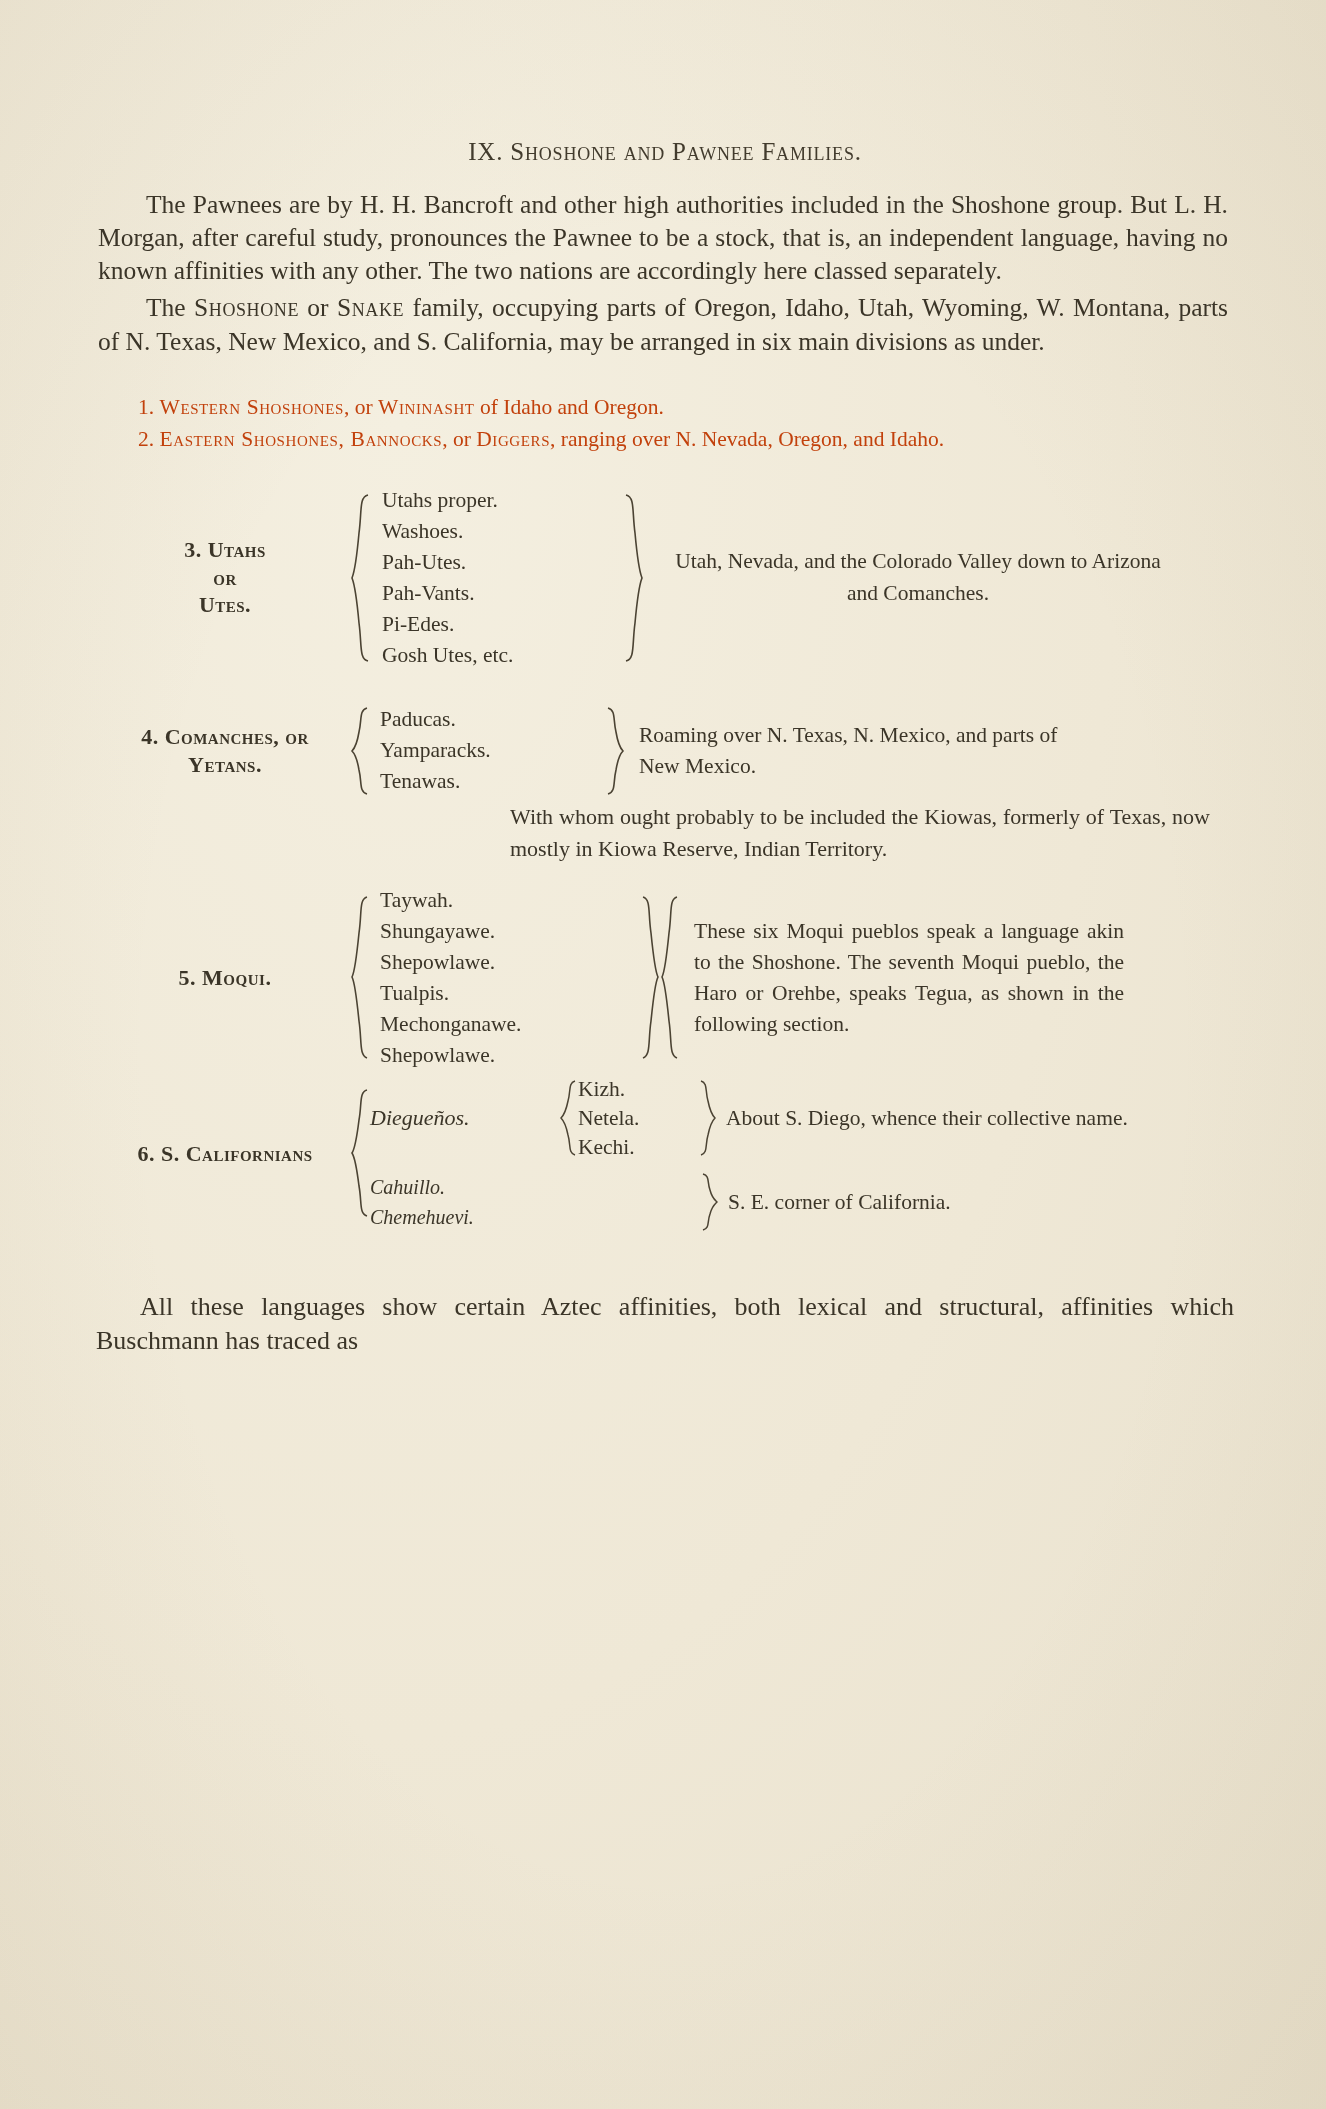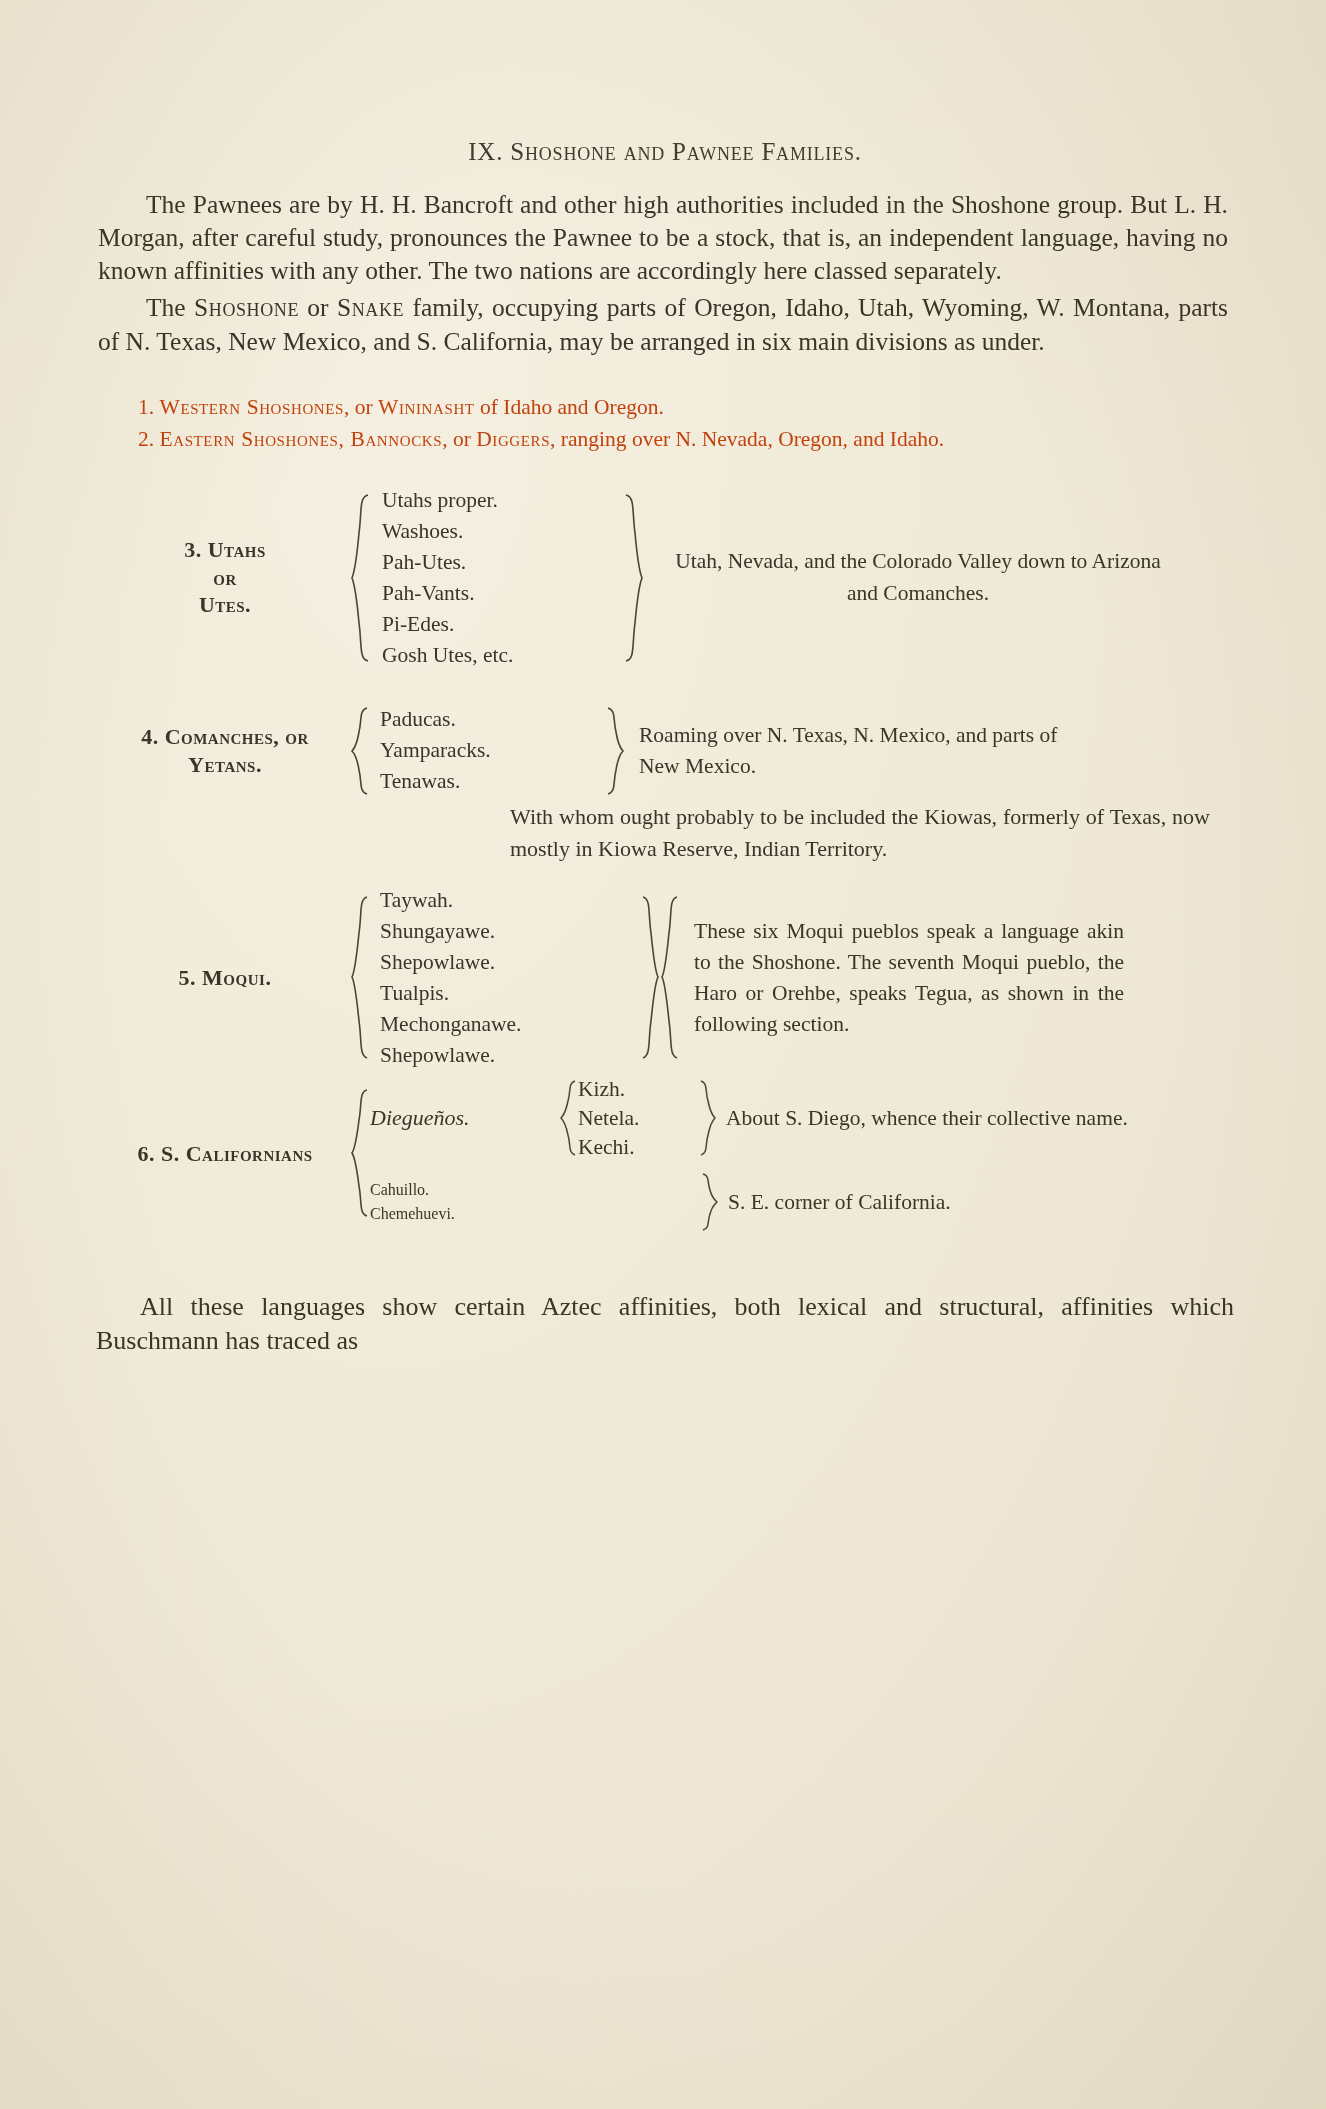--- a/index.html
+++ b/index.html
@@ -152,21 +152,21 @@
   .g6 { margin-top: 4px; }
   .g6-inner { display: flex; flex-direction: column; gap: 10px; }
   .g6-row { display: flex; align-items: center; }
   .g6-name {
     width: 190px;
     font-style: italic;
     font-size: 22px;
   }
   .g6-sub { width: 120px; line-height: 1.35; }
   .g6-note { padding-left: 10px; width: 430px; line-height: 1.42; }
-  .g6-stack { font-size: 16px; line-height: 1.5; }
+  .g6-stack { font-style: italic; font-size: 20px; line-height: 1.5; }
 
   p.closing {
     font-size: 26px;
     line-height: 1.32;
     text-align: justify;
     margin: 58px 26px 0 26px;
     text-indent: 44px;
     color: #3b3528;
   }
 

